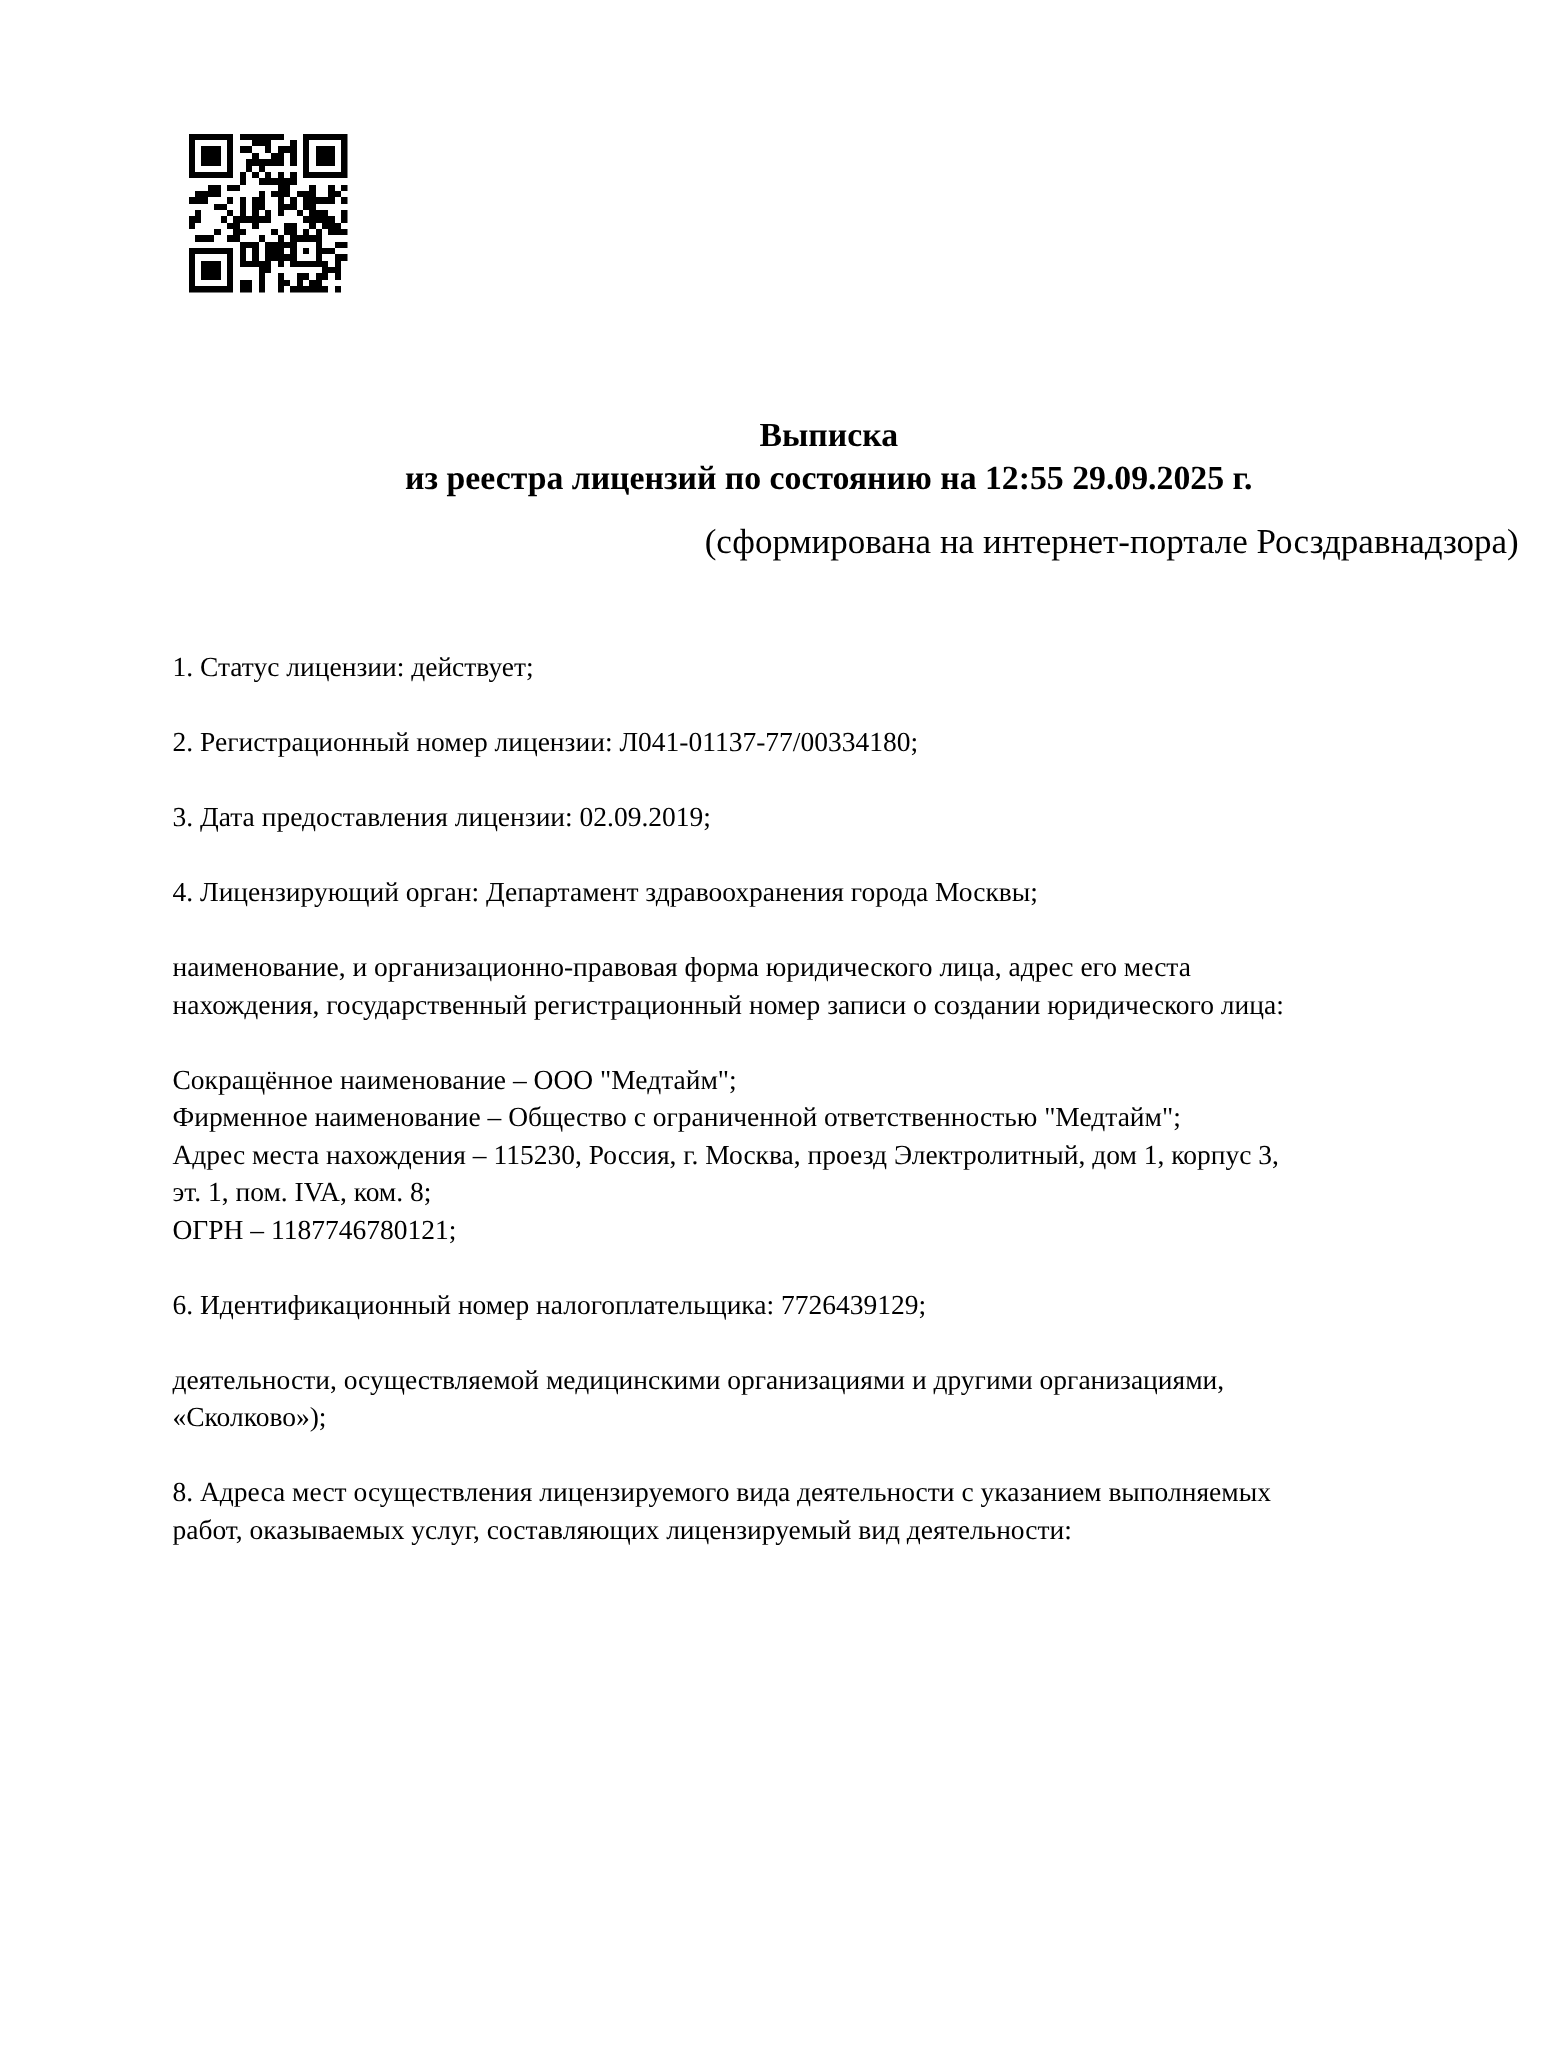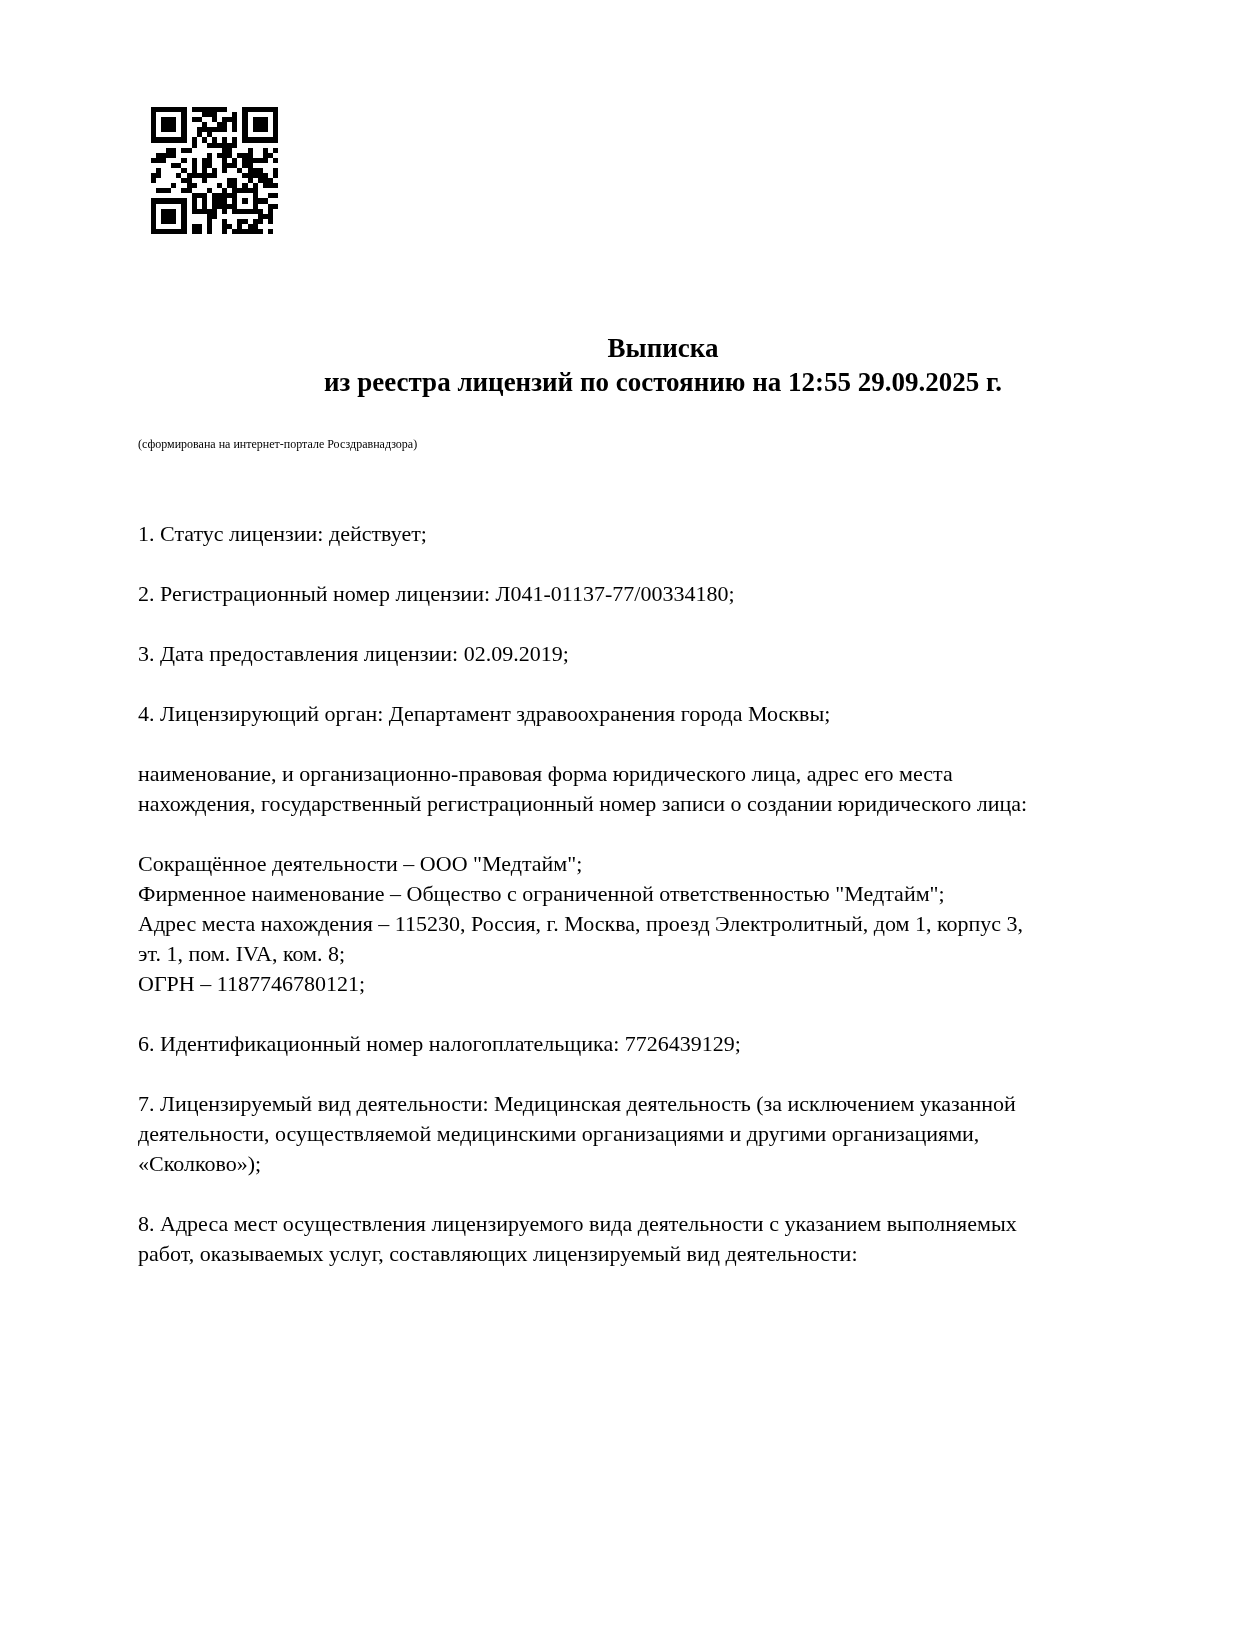--- a/index.html
+++ b/index.html
@@ -31,23 +31,24 @@
     width: 1050px;
     text-align: center;
     font-weight: bold;
     font-size: 27px;
     line-height: 34px;
     white-space: nowrap;
   }
   .subtitle {
     position: absolute;
     left: 138px;
-    top: 429px;
+    top: 419px;
     width: 1077px;
-    font-size: 12px;
+    text-align: right;
+    font-size: 28px;
     line-height: 30px;
     white-space: nowrap;
   }
   .doc-body {
     position: absolute;
     left: 138px;
     top: 519px;
     width: 1077px;
     font-size: 22px;
     line-height: 30px;
@@ -406,31 +407,30 @@
       <span class="line">3. Дата предоставления лицензии: 02.09.2019;</span>
     </p>
     <p class="para">
       <span class="line">4. Лицензирующий орган: Департамент здравоохранения города Москвы;</span>
     </p>
     <p class="para">
       <span class="line">наименование, и организационно-правовая форма юридического лица, адрес его места</span>
       <span class="line">нахождения, государственный регистрационный номер записи о создании юридического лица:</span>
     </p>
     <p class="para">
-      <span class="line">Сокращённое деятельности – ООО "Медтайм";</span>
+      <span class="line">Сокращённое наименование – ООО "Медтайм";</span>
       <span class="line">Фирменное наименование – Общество с ограниченной ответственностью "Медтайм";</span>
       <span class="line">Адрес места нахождения – 115230, Россия, г. Москва, проезд Электролитный, дом 1, корпус 3,</span>
       <span class="line">эт. 1, пом. IVA, ком. 8;</span>
       <span class="line">ОГРН – 1187746780121;</span>
     </p>
     <p class="para">
       <span class="line">6. Идентификационный номер налогоплательщика: 7726439129;</span>
     </p>
     <p class="para">
-      <span class="line">7. Лицензируемый вид деятельности: Медицинская деятельность (за исключением указанной</span>
       <span class="line">деятельности, осуществляемой медицинскими организациями и другими организациями,</span>
       <span class="line">«Сколково»);</span>
     </p>
     <p class="para">
       <span class="line">8. Адреса мест осуществления лицензируемого вида деятельности с указанием выполняемых</span>
       <span class="line">работ, оказываемых услуг, составляющих лицензируемый вид деятельности:</span>
     </p>
   </div>
 
 </div>

